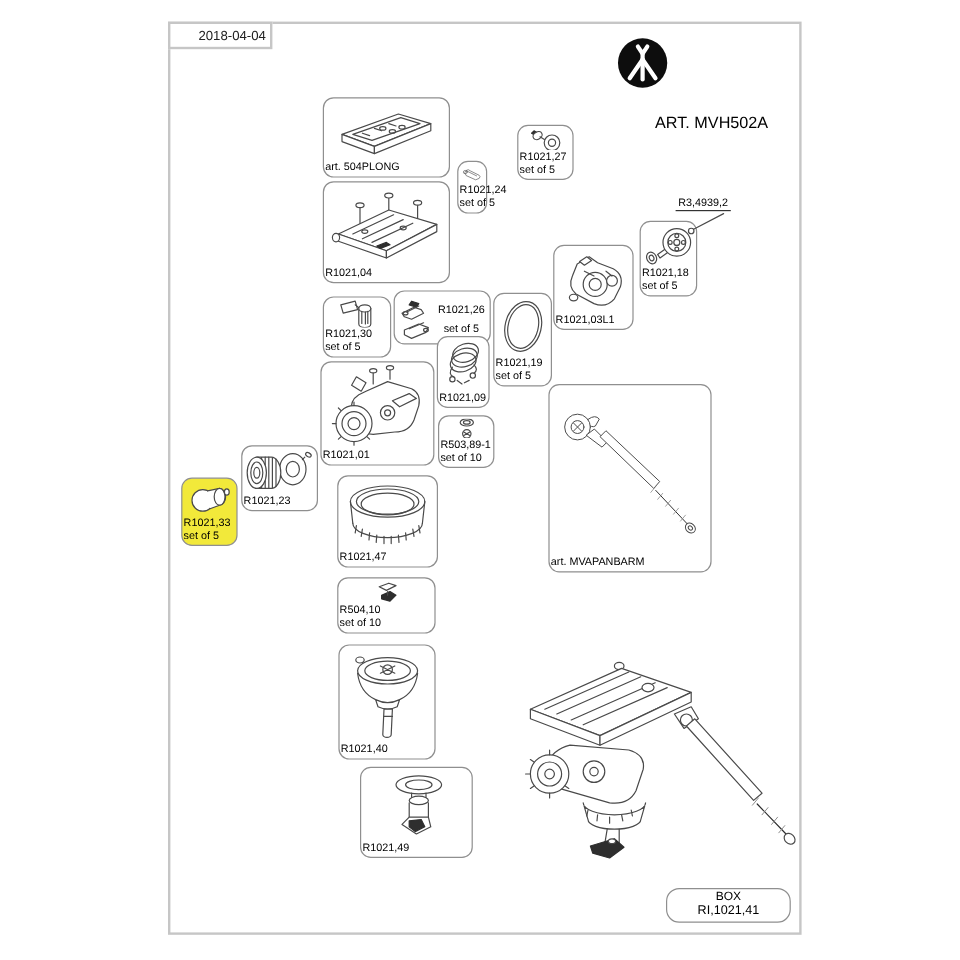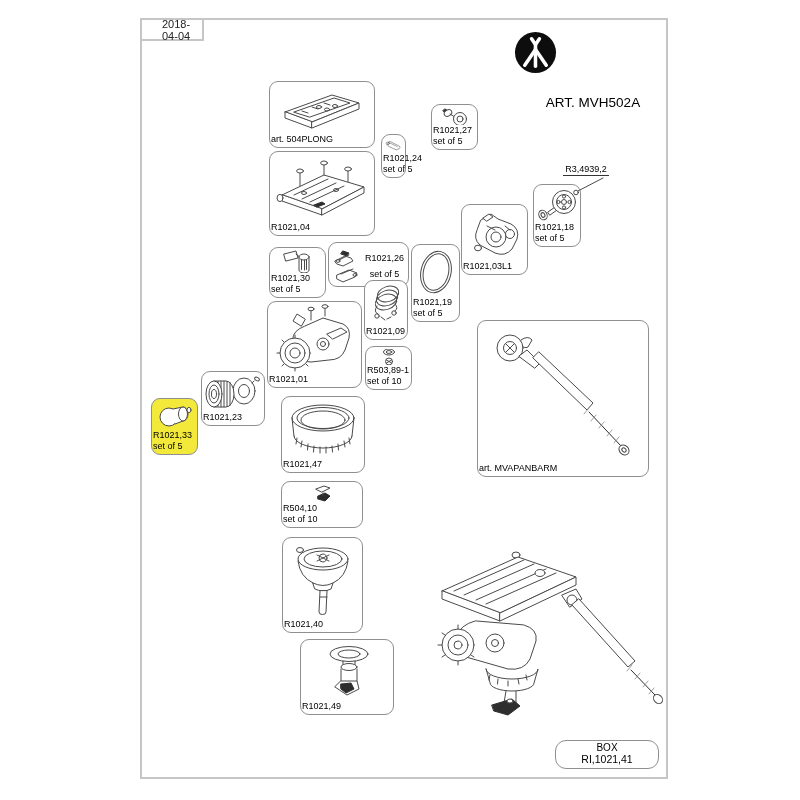--- a/index.html
+++ b/index.html
@@ -3,21 +3,21 @@
 <meta charset="utf-8">
 <style>
   html,body { margin:0; padding:0; }
   body {
     width:800px; height:800px; background:#ffffff; position:relative;
     font-family:"Liberation Sans", sans-serif; color:#000; overflow:hidden;
   }
   .abs { position:absolute; box-sizing:border-box; }
   .frame { left:140px; top:18px; width:528px; height:761px; border:2px solid #c6c6c6; background:#fff; }
   .datebox {
-    left:140px; top:18px; width:64px; height:23px; border:2px solid #c6c6c6; background:#fff;
+    left:140px; top:18px; width:87px; height:23px; border:2px solid #c6c6c6; background:#fff;
     display:flex; align-items:center; justify-content:center; font-size:11px; color:#222; z-index:3;padding-left:20px;
   }
   .brand { left:514px; top:31px; width:156px; display:flex; gap:5px; align-items:flex-start; z-index:2; }
   .brand-text { display:flex; flex-direction:column; align-items:flex-start; }
   .brand-name { font-size:23px; font-weight:bold; letter-spacing:-0.5px; line-height:1.1; }
   .brand-tag  { font-size:16px; font-weight:bold; letter-spacing:0.2px; line-height:1.15; }
   .art-no { left:520px; top:95px; width:146px; text-align:center; font-size:13.5px; z-index:2; }
   .pbox {
     background:#fff; border:1.3px solid #8f8f8f; border-radius:9px; z-index:2;
     display:flex; flex-direction:column; align-items:flex-start; justify-content:flex-end;
@@ -342,21 +342,21 @@
     <path d="M30 18 V24 M42 18 V24"></path>
     <ellipse class="w" cx="36" cy="24" rx="8" ry="3.5"></ellipse>
     <path d="M28 26 L28 38 M44 26 L44 38"></path>
     <path class="w" d="M28 38 L44 38 L46 46 L34 52 L22 44 Z"></path>
     <path class="d" d="M28 41 l10 -1 3 6 -8 4 -5 -4 z"></path>
   </svg>
     </div>
   <div class="plabel">R1021,49</div>
 </div>
 
-<div class="abs pbox" style="left:477px;top:320px;width:172px;height:157px">
+<div class="abs pbox" style="left:457px;top:320px;width:136px;height:157px">
   <div class="art">
       <svg class="sk" width="160" height="138" viewBox="0 0 160 138">
     <path class="w" d="M38 16 q7 -5 11 0 l-4 7 q-4 2 -7 -2 z"></path>
     <circle class="w" cx="27" cy="24" r="13"></circle>
     <circle class="w" cx="27" cy="24" r="6.5"></circle>
     <path d="M23 20 l8 8 M31 20 l-8 8"></path>
     <path class="w" d="M36 32 L44 26 L52 34 L58 38 L52 44 Z"></path>
     <path class="w" d="M50 34 L104 86 L110 79 L56 28 Z"></path>
     <line class="gd" x1="106" y1="88" x2="138" y2="122" stroke-width="13" stroke-linecap="round"></line>
     <path class="lt" d="M106 84 l-5 6 M113 91 l-5 6 M121 98 l-5 6 M129 106 l-5 6 M136 113 l-5 6"></path>

